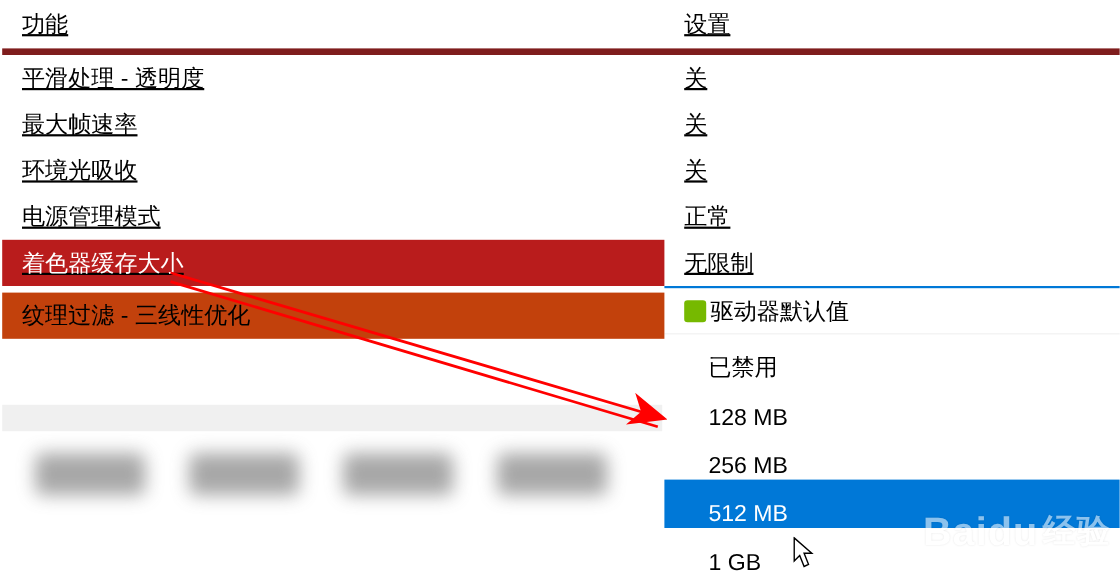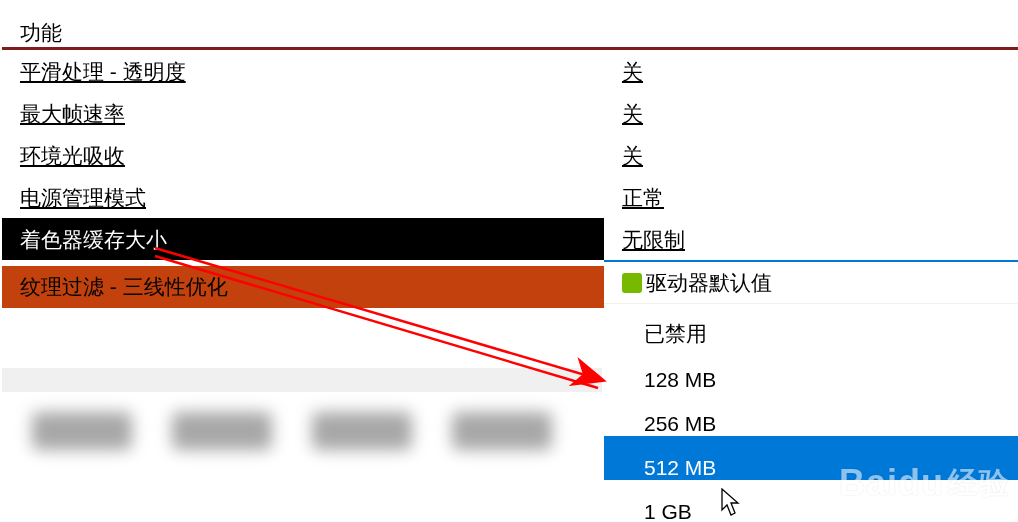--- a/index.html
+++ b/index.html
@@ -12,35 +12,36 @@
   }
   .panel {
     position: absolute;
     inset: 0;
     background: #ffffff;
     border-left: 2px solid #ffffff;
   }
   .header-row {
     display: flex;
     height: 50px;
-    align-items: flex-end;
-    border-bottom: 3px solid #7f1d1d;
+    align-items: center;
+    border-bottom: 6px solid #7f1d1d;
+    text-decoration: underline;
   }
   .col-func { width: 602px; padding-left: 18px; }
   .col-set  { flex: 1; padding-left: 18px; }
   .rows { }
   .row {
     display: flex;
     height: 42px;
     align-items: center;
     text-decoration: underline;
   }
   .row .left  { width: 602px; padding-left: 18px; }
   .row .right { flex: 1; padding-left: 18px; display: flex; align-items: center; gap: 6px; }
-  .row.selected .left { background: #000000; color: #ffffff; }
+  .row.selected .left { background: #b91c1c; color: #ffffff; }
   .row.selected .left { padding-left: 18px; }
   .row .left, .row .right { height: 100%; display: flex; align-items: center; line-height: 1; }
   .dropdown {
     border-top: 2px solid #0078d7;
     margin-left: 602px;
     width: calc(100% - 602px);
     background: #ffffff;
   }
   .dropdown .dd-top {
     display: flex;
@@ -134,20 +135,21 @@
     pointer-events: none;
   }
 </style>
 </head>
 <body>
 
 <div class="panel">
 
   <div class="header-row">
     <div class="col-func">功能</div>
+    <div class="col-set">设置</div>
   </div>
 
   <div class="rows">
     <div class="row">
       <div class="left">平滑处理 - 透明度</div>
       <div class="right">关</div>
     </div>
     <div class="row">
       <div class="left">最大帧速率</div>
       <div class="right">关</div>

